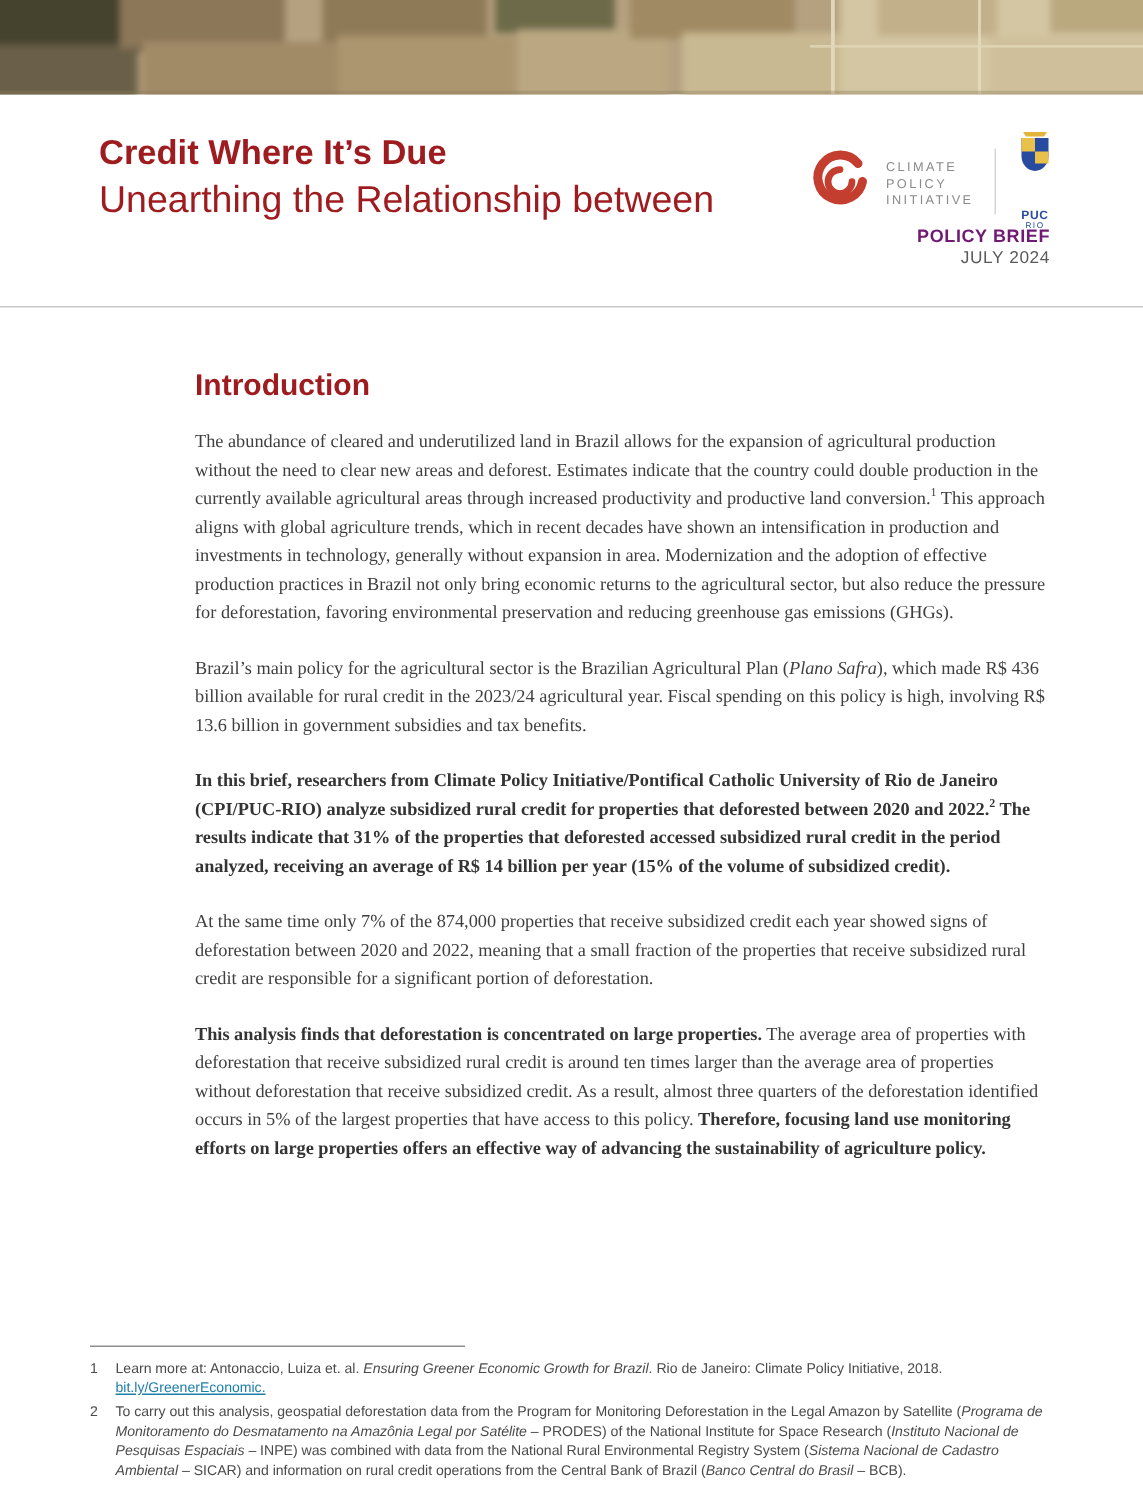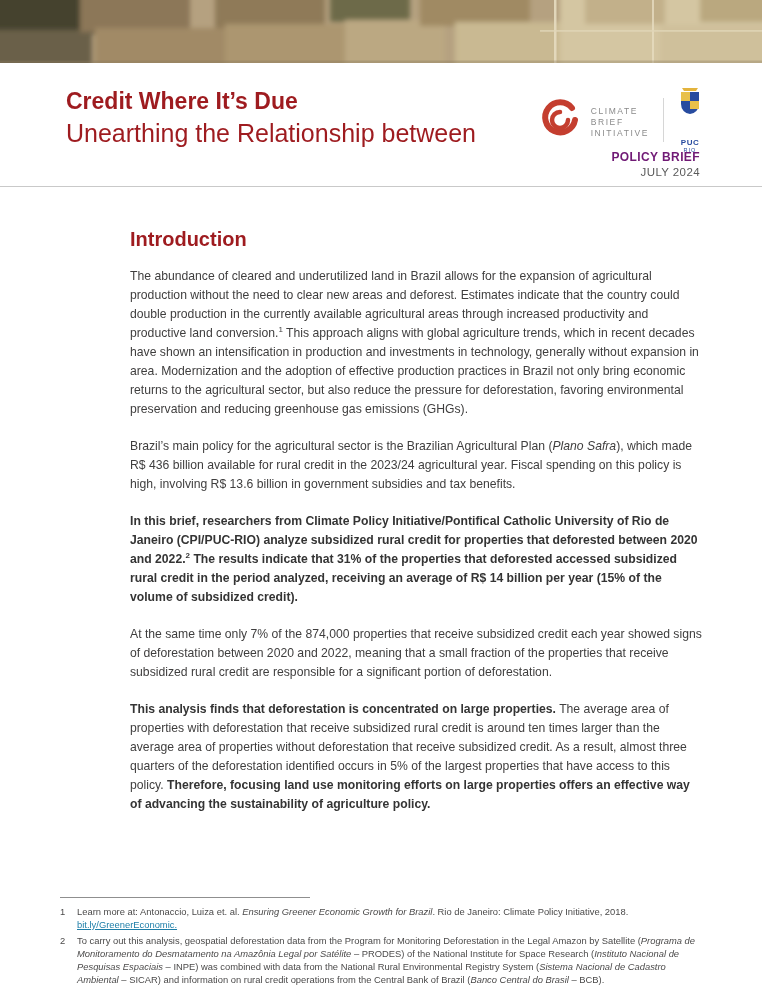--- a/index.html
+++ b/index.html
@@ -6,21 +6,21 @@
   html, body { margin: 0; padding: 0; background: #ffffff; }
   body { font-family: "Liberation Sans", sans-serif; }
   .page {
     position: relative; width: 762px; height: 1000px;
     background: #ffffff; overflow: hidden; margin: 0 auto;
   }
   .banner { display: block; width: 762px; height: 63px; overflow: hidden; }
   .banner svg { display: block; }
 
   .header {
-    position: relative; height: 124px;
+    position: relative; height: 142px;
     padding: 24px 62px 0 66px;
     border-bottom: 1px solid #c9c9c9;
   }
   .title {
     margin: 0 0 4px 0;
     color: #9e1b1f; font-size: 23px; font-weight: 700; line-height: 28px;
   }
   .subtitle-line {
     color: #9e1b1f; font-size: 25px; font-weight: 400; line-height: 29px;
   }
@@ -42,21 +42,21 @@
   .brief-type { color: #701a75; font-size: 12px; font-weight: 700; letter-spacing: 0.4px; line-height: 16px; }
   .brief-date { color: #5a5a5a; font-size: 11.5px; letter-spacing: 0.4px; line-height: 15px; }
 
   .main { padding: 40px 60px 0 130px; }
   .intro-heading {
     margin: 0 0 16px 0;
     color: #9e1b1f; font-size: 20px; font-weight: 700; line-height: 24px;
   }
   .body-p {
     margin: 0 0 18px 0; max-width: 572px;
-    color: #3f3e3e; font-size: 12.2px; line-height: 19px;
+    color: #3f3e3e; font-size: 12.2px; line-height: 19px; font-family: Liberation Serif, serif;
   }
   .b { font-weight: 700; color: #343434; }
   .i { font-style: italic; }
   sup { font-size: 8px; vertical-align: super; line-height: 0; }
   .link { color: #1d7ea8; text-decoration: underline; cursor: pointer; }
 
   .footnotes { position: absolute; left: 60px; right: 60px; top: 897px; }
   .fn-rule { width: 250px; border-top: 1px solid #8f8f8f; margin-bottom: 7px; }
   .footnote { display: flex; margin-bottom: 3px; }
   .fn-num { flex: none; width: 17px; color: #4b4a4a; font-size: 9.4px; line-height: 13px; }
@@ -102,21 +102,21 @@
     <h1 class="title">Credit Where It’s Due</h1>
     <div class="subtitle-line">Unearthing the Relationship between</div>
 
     <div class="logos">
       <svg class="cpi-mark" width="42" height="42" viewBox="0 0 42 42">
         <path d="M33 9 A15 15 0 1 0 36 21" fill="none" stroke="#c43e2f" stroke-width="6" stroke-linecap="round"></path>
         <path d="M21 13 A8 8 0 1 0 29 21" fill="none" stroke="#c43e2f" stroke-width="4.5" stroke-linecap="round"></path>
       </svg>
       <div class="cpi-text">
         <div>CLIMATE</div>
-        <div>BRIEF</div>
+        <div>POLICY</div>
         <div>INITIATIVE</div>
       </div>
       <div class="logo-divider"></div>
       <div class="puc">
         <svg width="24" height="32" viewBox="0 0 24 32">
           <path d="M4 1 h16 l-2 3 h-12 z" fill="#e3b33c"></path>
           <path d="M3 5 h18 v12 a9 10 0 0 1 -18 0 z" fill="#274b9f"></path>
           <rect x="3" y="5" width="9" height="9" fill="#e8c04a"></rect>
           <rect x="12" y="14" width="9" height="8" fill="#e8c04a"></rect>
         </svg>

